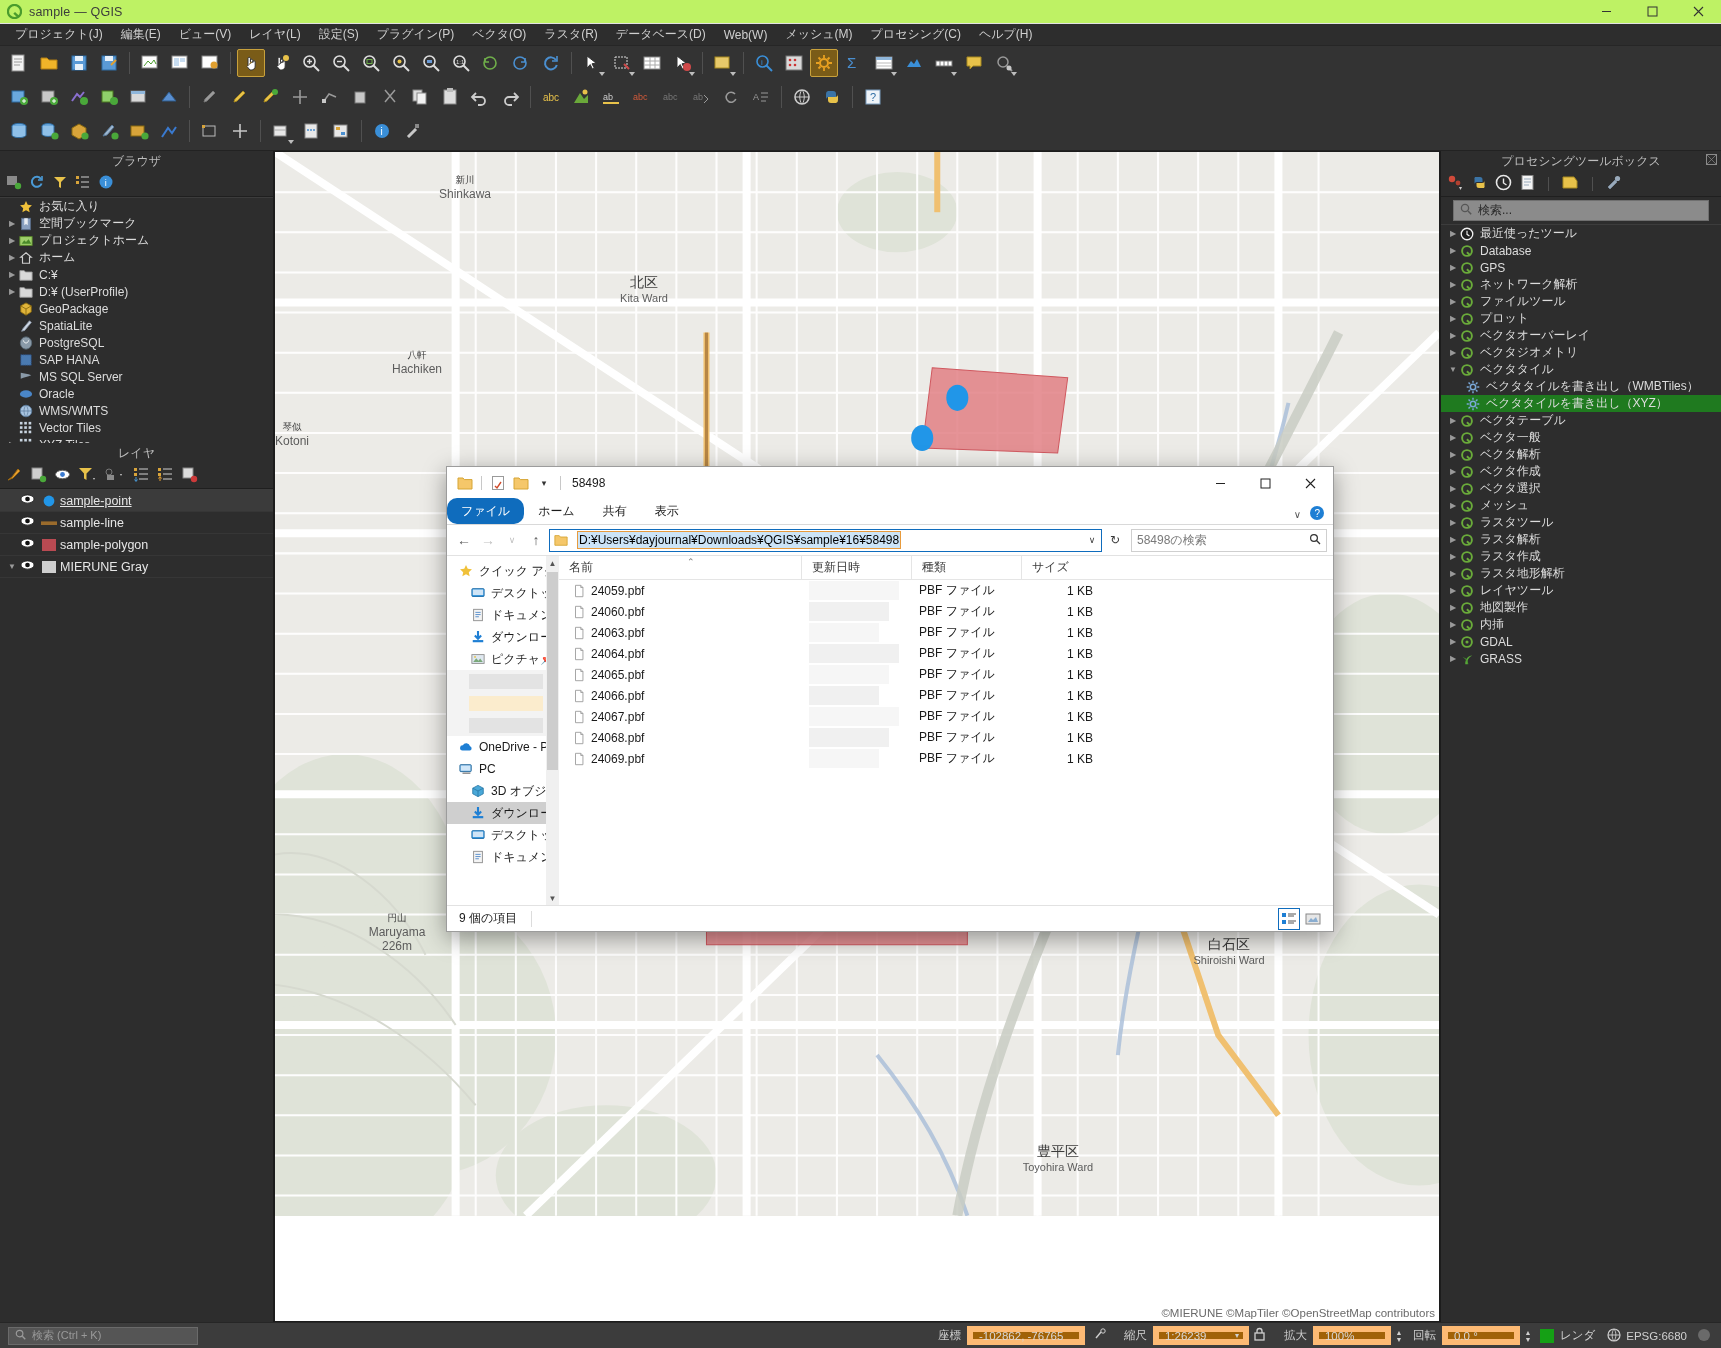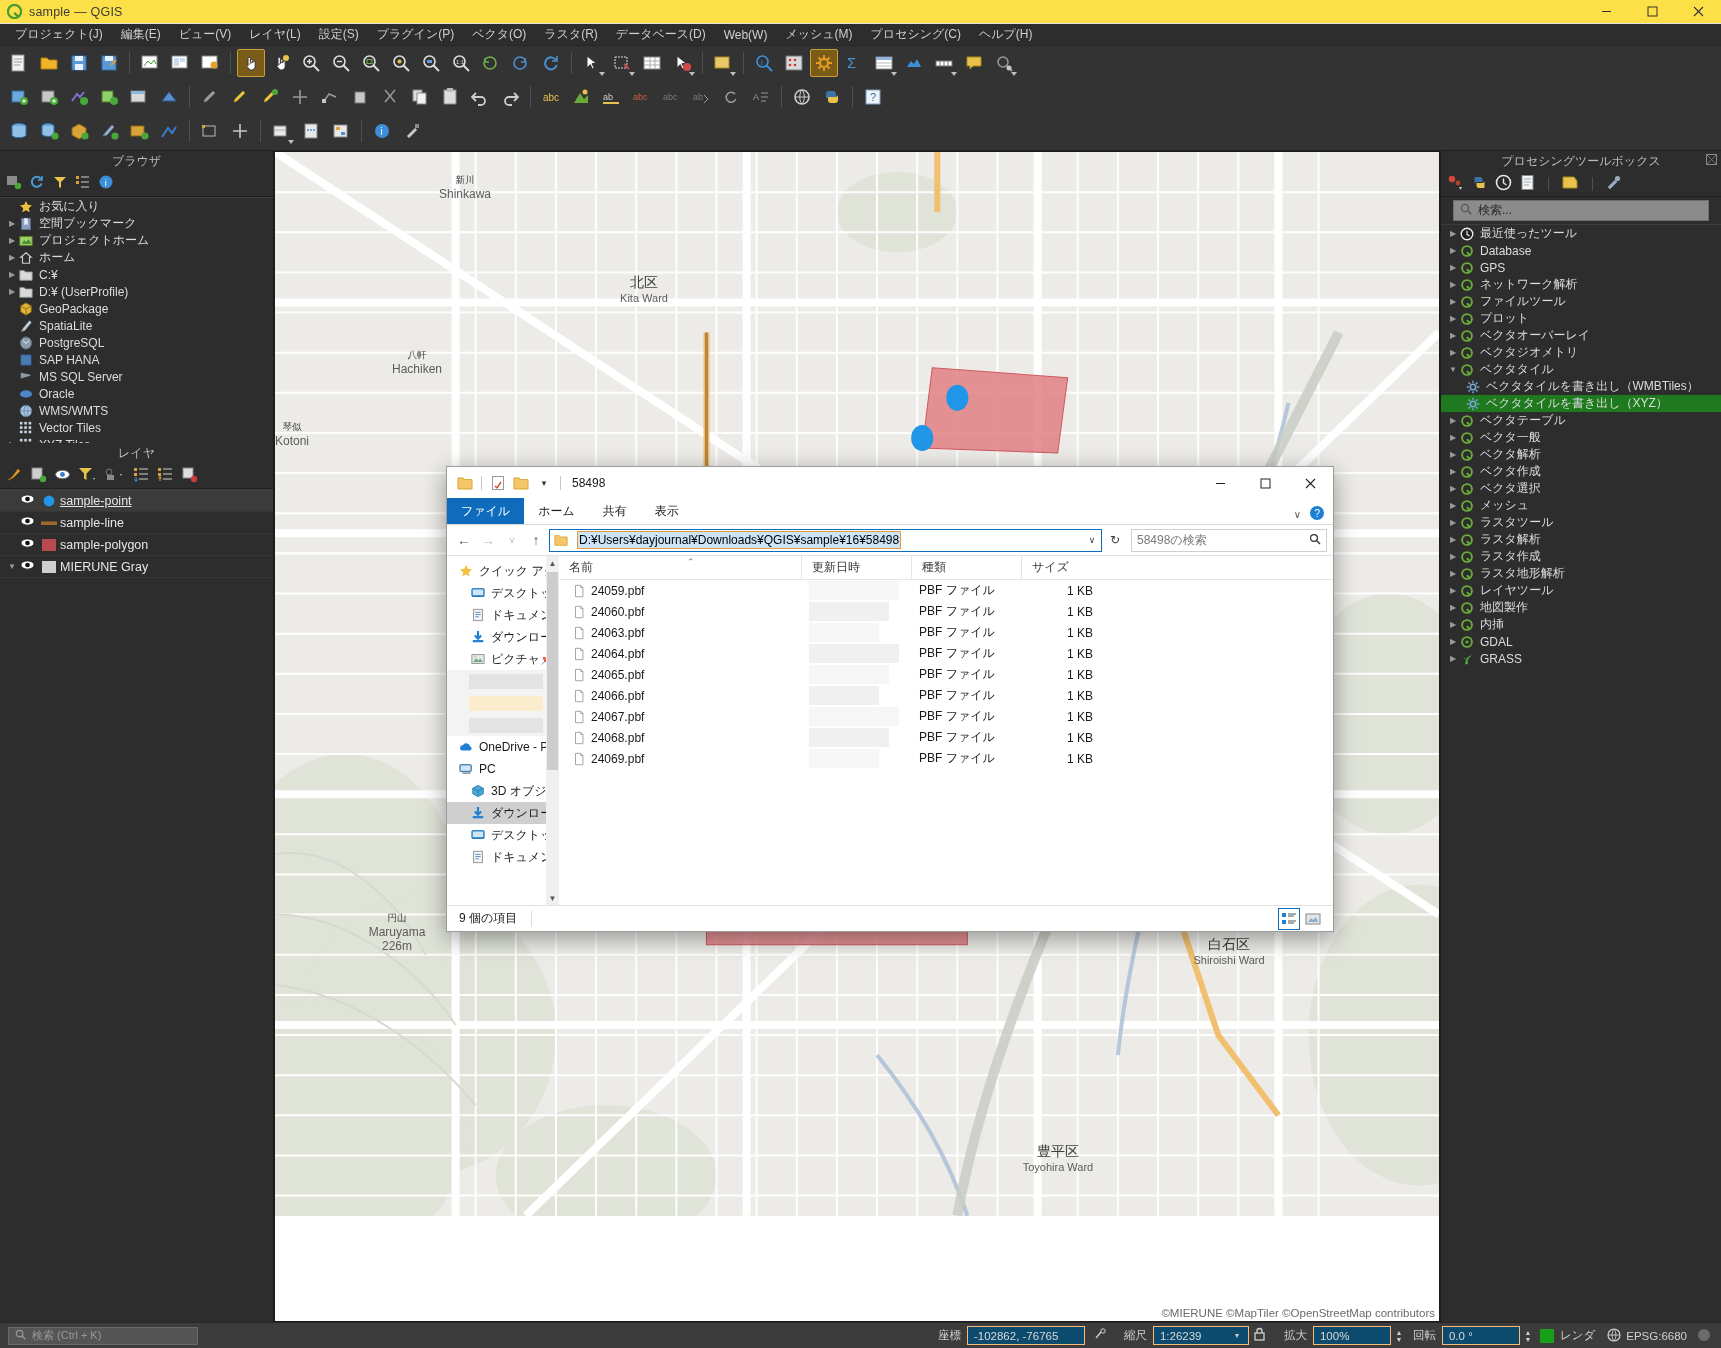--- a/index.html
+++ b/index.html
@@ -8,21 +8,21 @@
     font-family: "Liberation Sans", "DejaVu Sans", sans-serif;
     font-size: 12px;
     background:#2d2d2d;
     color:#d6d6d6;
     -webkit-font-smoothing: antialiased;
   }
   .app { position:relative; width:1721px; height:1348px; display:flex; flex-direction:column; }
 
   
   .titlebar {
-    height:24px; background:#fde047; color:#333; display:flex; align-items:center;
+    height:24px; background:#bef264; color:#333; display:flex; align-items:center;
     border-bottom:1px solid #e2e2e2; flex:0 0 24px;
   }
   .titlebar .qlogo { width:15px; height:15px; margin:0 7px 0 7px; position:relative; }
   .titlebar .qlogo svg { display:block; }
   .titlebar .ttl { font-size:12.5px; color:#3c3c3c; letter-spacing:.2px;}
   .titlebar .spacer { flex:1; }
   .wbtn { width:46px; height:24px; display:flex; align-items:center; justify-content:center; color:#333; }
 
   
   .menubar {
@@ -87,42 +87,42 @@
                padding-left:6px; color:#2a2a2a; font-size:12px; border:1px solid #6f6f6f;}
   .searchbox .mag { margin-right:6px; opacity:.65; }
 
   
   .statusbar { height:26px; flex:0 0 26px; background:#3c3c3c; display:flex; align-items:center;
                border-top:1px solid #262626; font-size:11.5px; color:#d0d0d0; }
   .locator { width:190px; height:18px; margin-left:8px; background:#555; border:1px solid #6a6a6a;
              display:flex; align-items:center; padding-left:6px; color:#9a9a9a; font-size:11px;}
   .sb-spacer{flex:1;}
   .sb-lbl { margin:0 6px 0 8px; color:#cfcfcf; }
-  .sb-field { height:19px; background:#0c4a6e; border:1px solid #fdba74; display:flex; align-items:center;
+  .sb-field { height:19px; background:#a16207; border:6px solid #fdba74; display:flex; align-items:center;
               padding:0 6px; color:#d8d8d8; font-size:11.5px; }
   .sb-spin { width:12px; display:flex; flex-direction:column; align-items:center; justify-content:center; margin-left:2px;}
   .sb-green { width:14px; height:14px; background:#15a015; margin:0 6px; }
 
   
   #explorer {
     position:absolute; left:446px; top:466px; width:888px; height:466px;
     background:#ffffff; border:1px solid #9c9c9c;
     box-shadow:0 6px 22px rgba(0,0,0,.38);
     display:flex; flex-direction:column; font-size:12px; color:#1a1a1a;
   }
   #explorer .ex-title { height:32px; display:flex; align-items:center; background:#fff; }
   #explorer .qat { display:flex; align-items:center; padding-left:8px; gap:3px; }
   #explorer .qat .qi { width:20px;height:20px; display:flex;align-items:center;justify-content:center;}
   #explorer .qat .vsep { width:1px;height:14px;background:#c8c8c8;margin:0 3px; }
   #explorer .ex-name { margin-left:8px; font-size:12px; color:#1a1a1a; }
   #explorer .ex-wbtns { margin-left:auto; display:flex; }
   #explorer .ex-wbtn { width:45px;height:31px;display:flex;align-items:center;justify-content:center;color:#222;}
 
   .ribbon { height:26px; display:flex; align-items:flex-end; background:#fff; border-bottom:1px solid #d9d9d9; }
-  .rtab { height:26px; padding:0 14px; display:flex; align-items:center; font-size:12px; color:#1b1b1b; }
+  .rtab { height:26px; padding:0 14px; display:flex; align-items:center; font-size:12px; color:#1b1b1b;border-radius:10px; }
   .rtab.file { background:#0f6cbd; color:#fff; font-weight:normal; }
   .ribbon .rt-right { margin-left:auto; display:flex; align-items:center; gap:8px; padding-right:8px; }
 
   .addrbar { height:30px; display:flex; align-items:center; padding:3px 6px; gap:2px; background:#fff;}
   .navbtn { width:22px;height:22px; display:flex;align-items:center;justify-content:center;color:#5a5a5a; font-size:14px;}
   .navbtn.dis { color:#c0c0c0; }
   .addrfield { flex:1; height:23px; border:1px solid #0f6cbd; display:flex; align-items:center; padding-left:3px; background:#fff;gap:6px;}
   .addrfield .fld-ico { width:16px;height:16px;margin-right:3px; display:flex;align-items:center;justify-content:center;}
   .addrfield .pathsel { background:#cce4f7; color:#000; padding:1px 1px; font-size:12px; outline:1px solid #e89b3c;}
   .addrfield .drop { margin-left:auto; width:18px; text-align:center; color:#3a3a3a; font-size:9px;}

